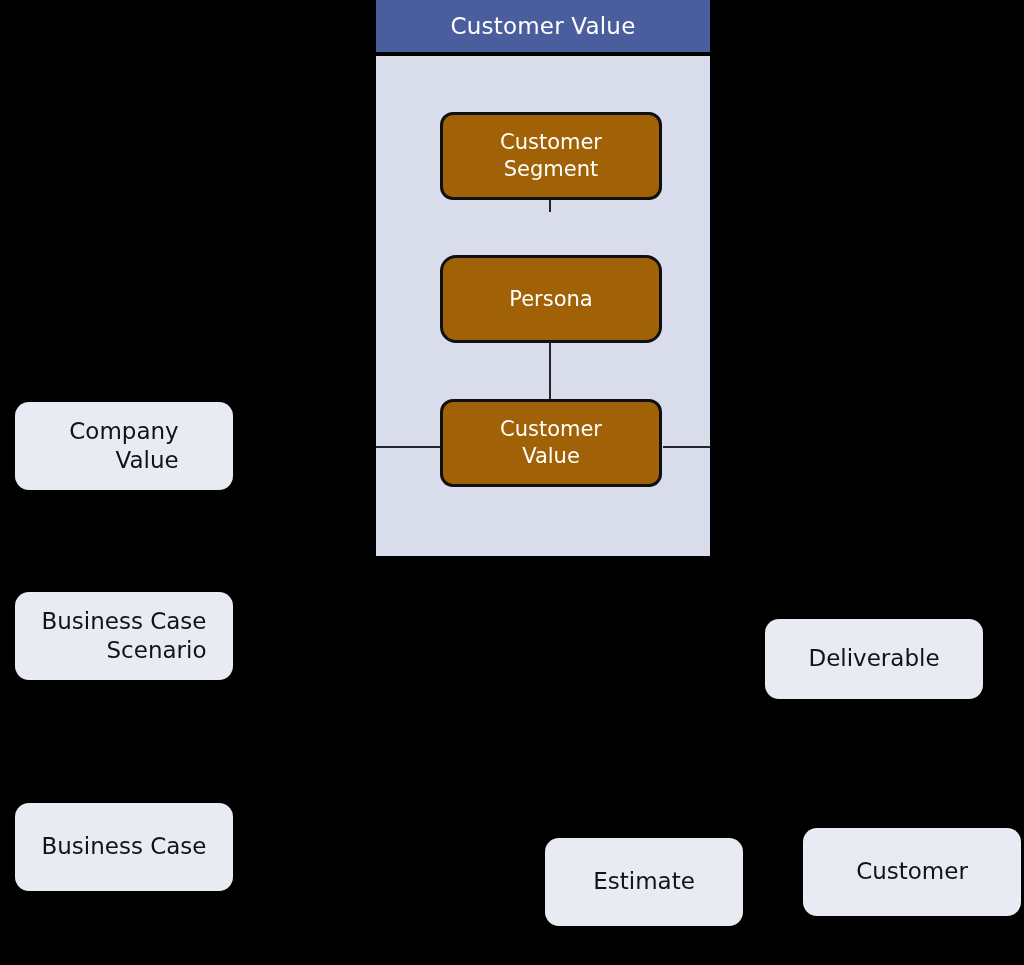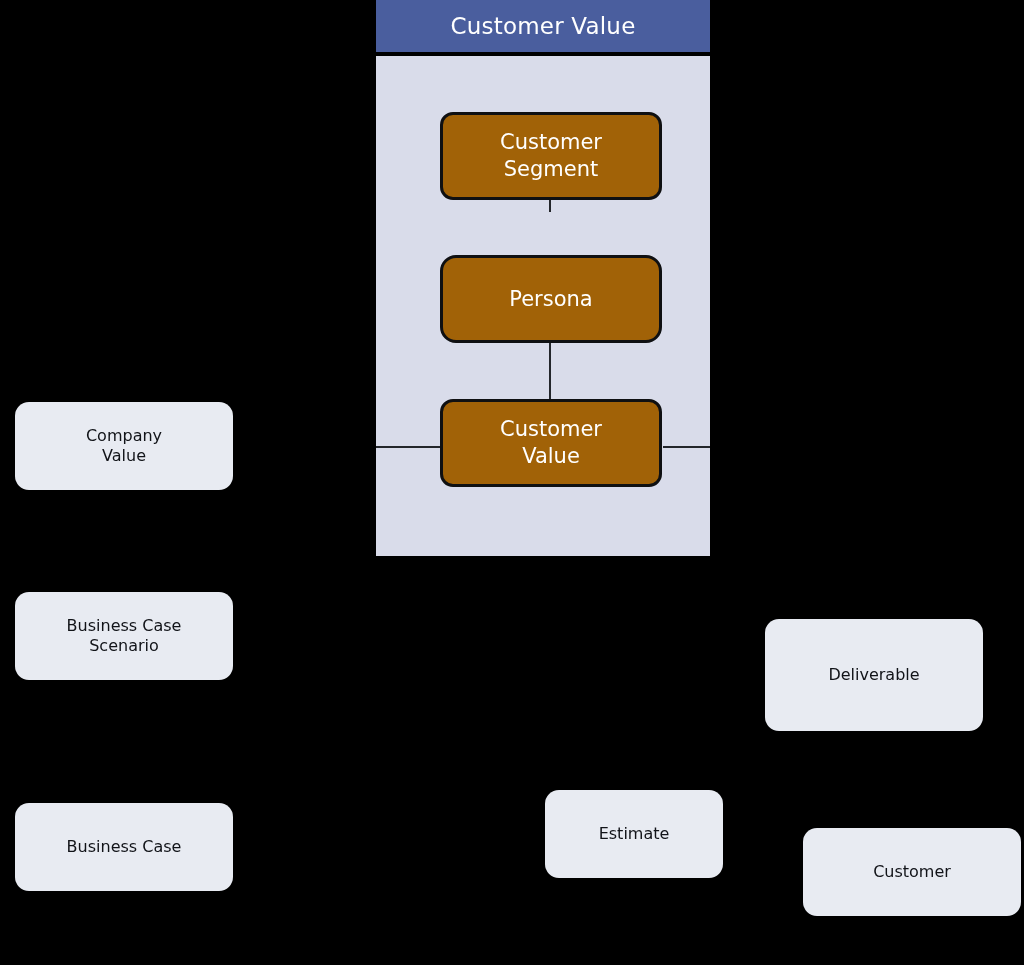--- a/index.html
+++ b/index.html
@@ -77,22 +77,23 @@
     color: #ffffff;
     font-size: 21px;
     border-radius: 13px;
   }
 
   
   .node.secondary {
     background: #e8ebf2;
     border: none;
     color: #111318;
-    font-size: 16px;
+    font-size: 23px;
     border-radius: 14px;
+    text-align: right;
   }
 
   
   .edge {
     position: absolute;
     background: #23262b;
   }
   .edge.vertical  { width: 2px; }
   .edge.horizontal{ height: 2px; }
 </style>
@@ -141,25 +142,25 @@
 
   <div class="node secondary" style="left:15px; top:592px; width:218px; height:88px;">
     <span class="node-label">Business Case
 Scenario</span>
   </div>
 
   <div class="node secondary" style="left:15px; top:803px; width:218px; height:88px;">
     <span class="node-label">Business Case</span>
   </div>
 
-  <div class="node secondary" style="left:765px; top:619px; width:218px; height:112px;">
+  <div class="node secondary" style="left:765px; top:619px; width:218px; height:80px;">
     <span class="node-label">Deliverable</span>
   </div>
 
-  <div class="node secondary" style="left:545px; top:790px; width:178px; height:88px;">
+  <div class="node secondary" style="left:545px; top:838px; width:198px; height:88px;">
     <span class="node-label">Estimate</span>
   </div>
 
   <div class="node secondary" style="left:803px; top:828px; width:218px; height:88px;">
     <span class="node-label">Customer</span>
   </div>
 
 </div>
 
 </body></html>

